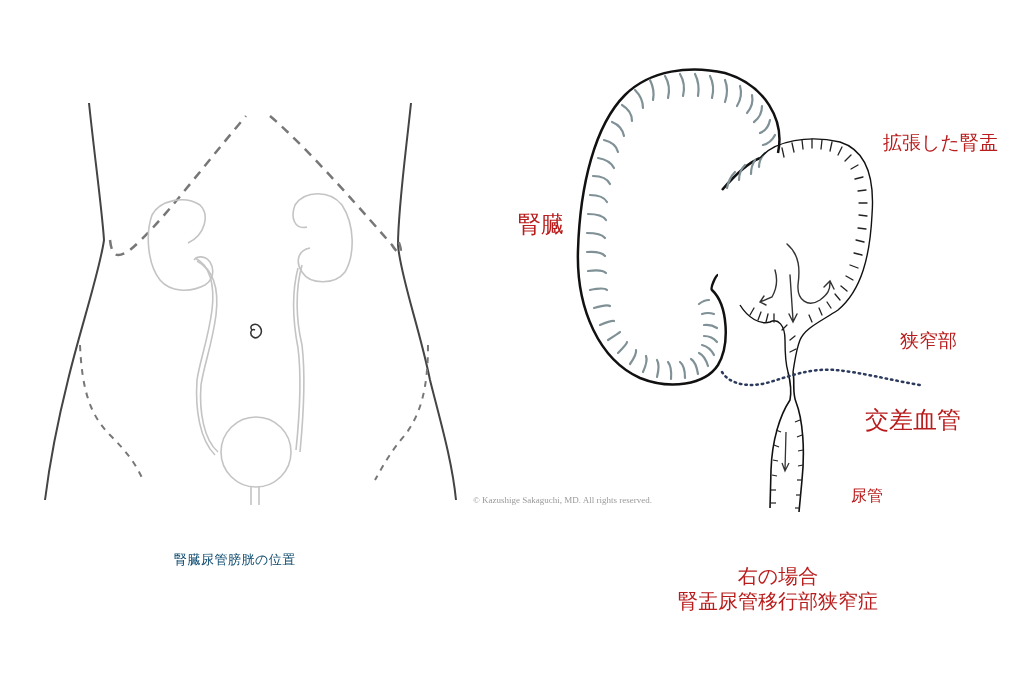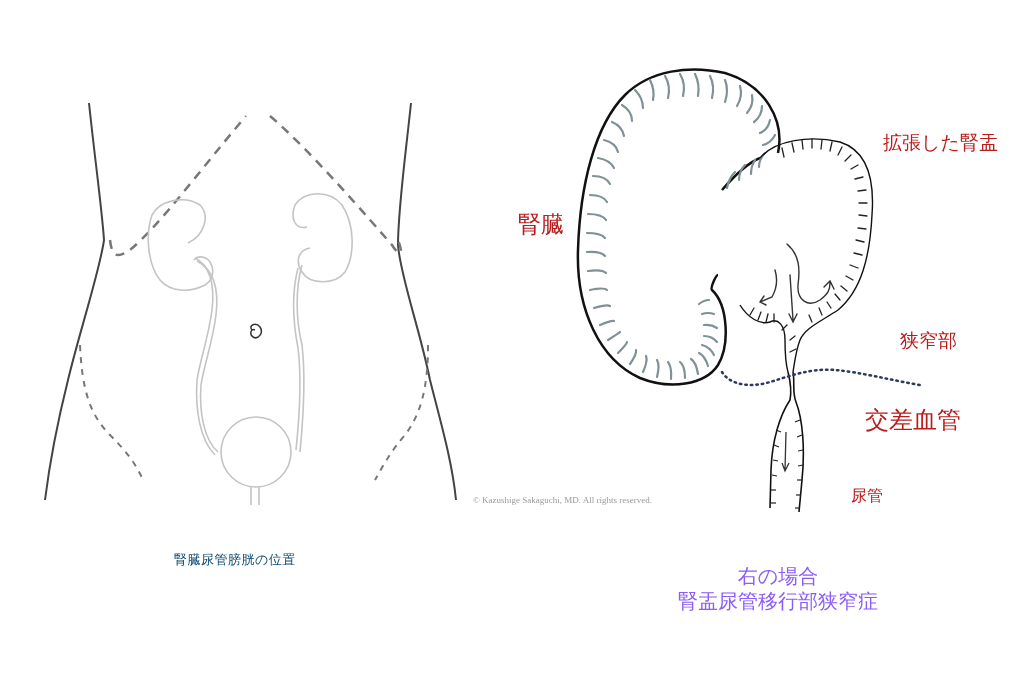--- a/index.html
+++ b/index.html
@@ -1,21 +1,21 @@
 <!DOCTYPE html>
 <html><head>
 <meta charset="utf-8">
 <style>
   html, body { margin: 0; padding: 0; background: #ffffff; }
   body { width: 1024px; height: 683px; position: relative; overflow: hidden;
          font-family: "DejaVu Sans", "Liberation Sans", sans-serif; }
   .canvas { position: absolute; left: 0; top: 0; width: 1024px; height: 683px; }
   .label { position: absolute; white-space: nowrap; color: #b91c1c; font-size: 19px; line-height: 1; }
   .caption-left { position: absolute; left: 174px; top: 551px; font-size: 13px; color: #0c4a6e; letter-spacing: 0.5px; }
-  .caption-right { position: absolute; left: 668px; top: 564px; width: 220px; text-align: center; font-size: 20px; color: #8b5cf6; line-height: 25px; }
+  .caption-right { position: absolute; left: 668px; top: 564px; width: 220px; text-align: center; font-size: 20px; color: #b91c1c; line-height: 25px; }
   .caption-right div { white-space: nowrap; }
   .copyright { position: absolute; left: 473px; top: 471px; font-family: "Liberation Serif", "DejaVu Serif", serif; font-size: 9px; color: #9a9a9a; white-space: nowrap; margin-top: 24px; }
 </style>
 </head>
 <body>
 
 <div class="canvas">
 
   <svg width="1024" height="683" style="position:absolute;left:0;top:0" viewBox="0 0 1024 683">
     <g fill="none" stroke="#444" stroke-width="2">

